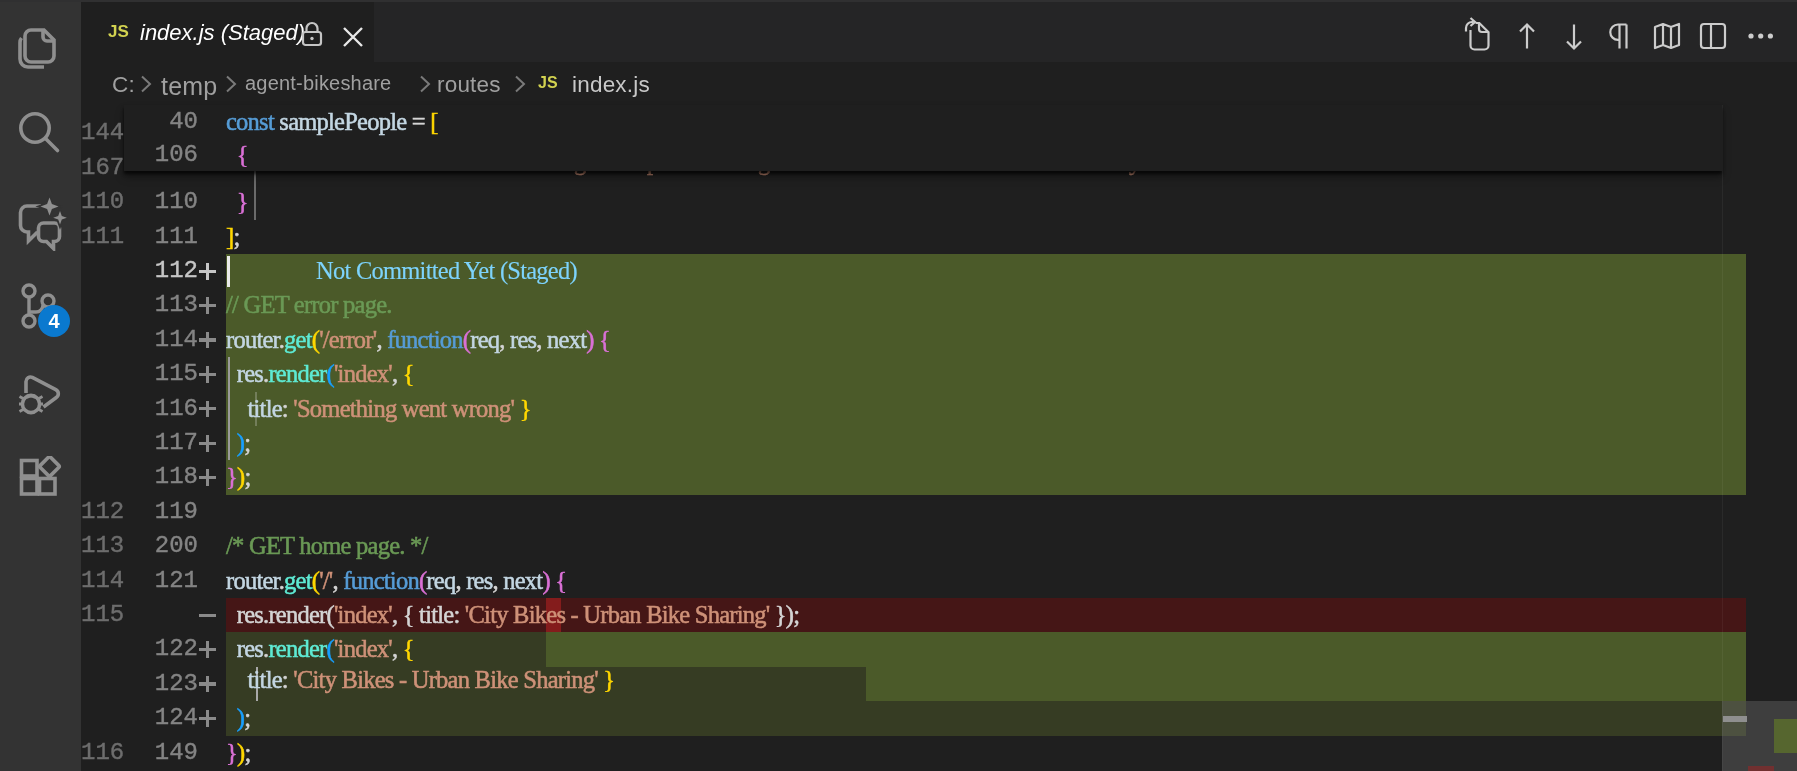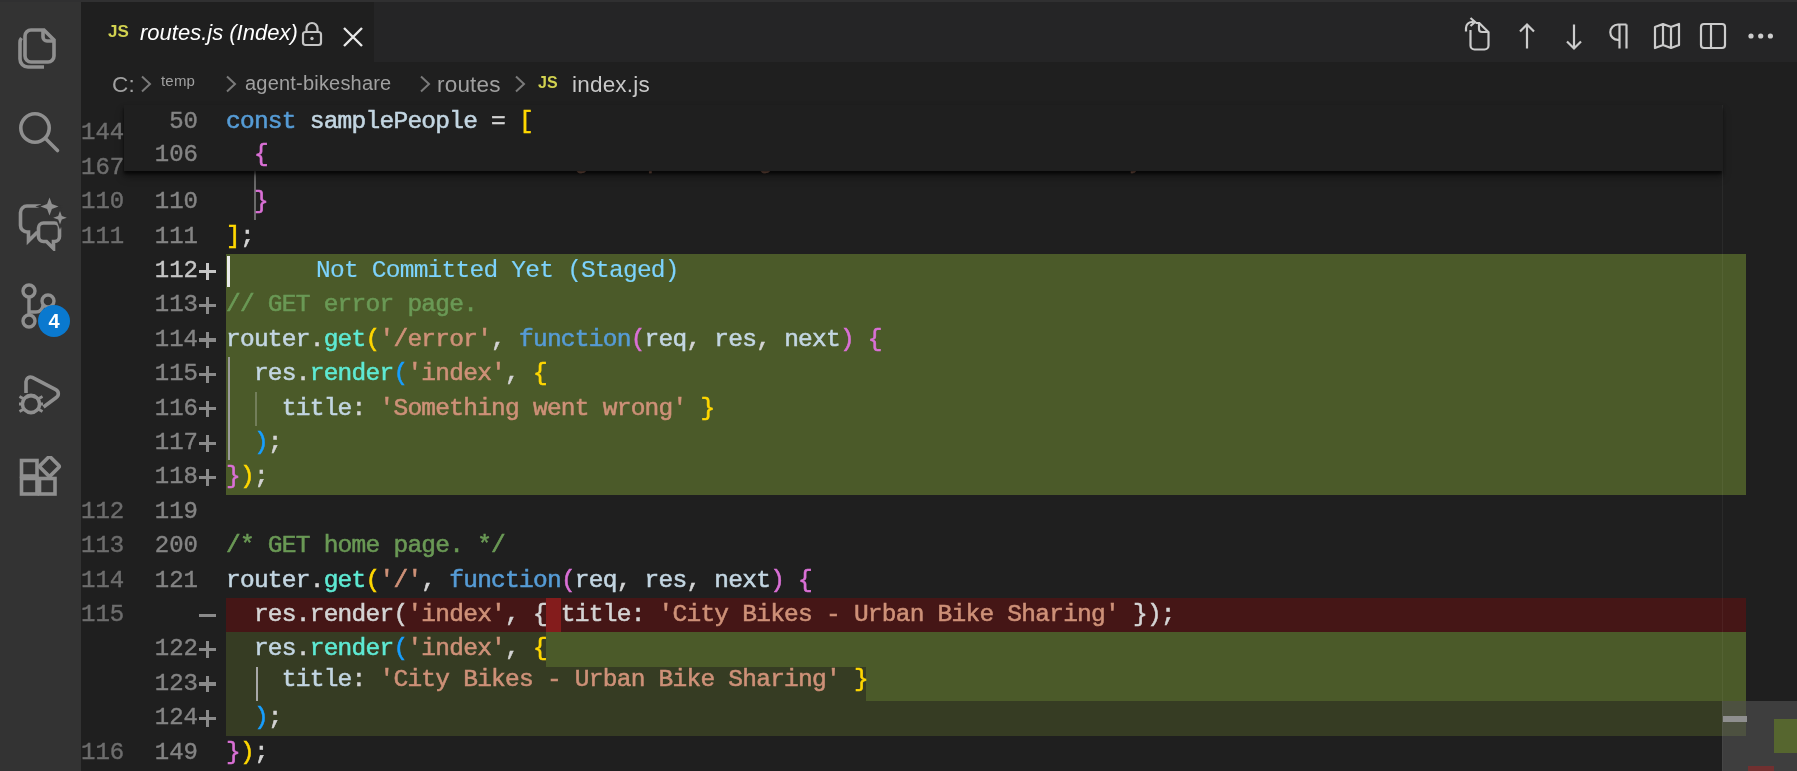--- a/index.html
+++ b/index.html
@@ -1,20 +1,20 @@
 <!DOCTYPE html>
 <html><head>
 <meta charset="utf-8">
 <style>
   * { margin:0; padding:0; box-sizing:border-box; }
   html,body { width:1797px; height:771px; background:#1f1f1f; overflow:hidden; position:relative;
     font-family:"Liberation Sans", sans-serif; }
   .abs { position:absolute; }
   
-  .c { position:absolute; font-family:Liberation Mono, monospace; font-size:24.5px; line-height:34.4px;
+  .c { position:absolute; font-family:Liberation Serif, serif; font-size:24.5px; line-height:34.4px;
        letter-spacing:-0.75px; white-space:pre; color:#d4d4d4; -webkit-text-stroke:0.55px currentColor; }
   .kb { color:#569CD6; } .id { color:#c3d6e2; } .fn { color:#5eead4; }
   .st { color:#CE9178; } .cm { color:#6A9955; }
   .b1 { color:#FFD700; } .b2 { color:#DA70D6; } .b3 { color:#179FFF; }
   .lo { position:absolute; left:81px; width:43px; text-align:right; color:#6d6d6d; -webkit-text-stroke:0.4px currentColor;
         font-family:"Liberation Mono",monospace; font-size:24px; line-height:34.4px; }
   .lm { position:absolute; left:130px; width:68px; text-align:right; color:#848484; -webkit-text-stroke:0.4px currentColor;
         font-family:"Liberation Mono",monospace; font-size:24px; line-height:34.4px; }
   .bright { color:#c6c6c6 !important; }
 </style>
@@ -57,21 +57,21 @@
  <rect x="3.5" y="4.5" width="15.5" height="15.5" stroke="#8f8f8f" stroke-width="3.6" fill="none"></rect>
  <rect x="3.5" y="22.5" width="15.5" height="15.5" stroke="#8f8f8f" stroke-width="3.6" fill="none"></rect>
  <rect x="21.5" y="22.5" width="15.5" height="15.5" stroke="#8f8f8f" stroke-width="3.6" fill="none"></rect>
  <rect x="24.2" y="3.2" width="14.5" height="14.5" rx="1.5" transform="rotate(45 31.5 10.5)" stroke="#8f8f8f" stroke-width="3.6" fill="none"></rect>
 </svg>
 
 <div class="abs" style="left:81px;top:2px;width:1716px;height:60px;background:#252526"></div>
 
 <div class="abs" style="left:81px;top:2px;width:293px;height:60px;background:#1f1f1f"></div>
 <div class="abs" style="left:108px;top:22px;font-size:17px;font-weight:bold;color:#d2d250;">JS</div>
-<div class="abs" style="left:140px;top:20px;font-size:22px;font-style:italic;color:#ffffff;">routes.js (Index)</div>
+<div class="abs" style="left:140px;top:20px;font-size:22px;font-style:italic;color:#ffffff;">index.js (Staged)</div>
 
 <svg class="abs" style="left:300px;top:21px" width="24" height="26" viewBox="0 0 24 26">
   <path d="M6.5 11 V7.5 a5.5 5.5 0 0 1 11 0 V11" fill="none" stroke="#c5c5c5" stroke-width="2.2"></path>
   <rect x="3" y="11" width="18" height="13" rx="2.5" fill="none" stroke="#c5c5c5" stroke-width="2.2"></rect>
   <circle cx="12" cy="17.5" r="1.7" fill="#c5c5c5"></circle>
 </svg>
 
 <svg class="abs" style="left:342px;top:26px" width="22" height="22" viewBox="0 0 22 22">
   <path d="M2 2 L20 20 M20 2 L2 20" stroke="#e8e8e8" stroke-width="2.4" fill="none"></path>
 </svg>
@@ -102,21 +102,21 @@
  <circle cx="5" cy="8" r="2.6" fill="#cccccc"></circle>
     <circle cx="14.7" cy="8" r="2.6" fill="#cccccc"></circle>
     <circle cx="24.4" cy="8" r="2.6" fill="#cccccc"></circle>
 </svg>
 
 <div class="abs" style="left:81px;top:62px;width:1716px;height:43px;background:#1f1f1f"></div>
 <div class="abs" style="left:112px;top:72px;font-size:22.5px;color:#a0a0a0;letter-spacing:0.2px">C:</div>
 <svg class="abs" style="left:137px;top:73px" width="18" height="22" viewBox="0 0 18 22">
     <path d="M5 3.5 L13 11 L5 18.5" fill="none" stroke="#7a7a7a" stroke-width="2"></path>
   </svg>
-<div class="abs" style="left:161px;top:72px;font-size:15px;color:#a0a0a0;letter-spacing:0.2px">temp</div>
+<div class="abs" style="left:161px;top:72px;font-size:25px;color:#a0a0a0;letter-spacing:0.2px">temp</div>
 <svg class="abs" style="left:222px;top:73px" width="18" height="22" viewBox="0 0 18 22">
     <path d="M5 3.5 L13 11 L5 18.5" fill="none" stroke="#7a7a7a" stroke-width="2"></path>
   </svg>
 <div class="abs" style="left:245px;top:72px;font-size:20px;color:#a0a0a0;letter-spacing:0.2px">agent-bikeshare</div>
 <svg class="abs" style="left:416px;top:73px" width="18" height="22" viewBox="0 0 18 22">
     <path d="M5 3.5 L13 11 L5 18.5" fill="none" stroke="#7a7a7a" stroke-width="2"></path>
   </svg>
 <div class="abs" style="left:437px;top:72px;font-size:22.5px;color:#a0a0a0;letter-spacing:0.2px">routes</div>
 <svg class="abs" style="left:511px;top:73px" width="18" height="22" viewBox="0 0 18 22">
     <path d="M5 3.5 L13 11 L5 18.5" fill="none" stroke="#7a7a7a" stroke-width="2"></path>
@@ -202,21 +202,21 @@
 <div class="abs" style="left:647px;top:171px;width:16px;height:10px;overflow:hidden">
     <div class="c" style="left:0;top:-26px;color:#CE9178;position:absolute">p</div>
   </div>
 <div class="abs" style="left:758px;top:171px;width:16px;height:10px;overflow:hidden">
     <div class="c" style="left:0;top:-26px;color:#CE9178;position:absolute">g</div>
   </div>
 <div class="abs" style="left:1129px;top:171px;width:16px;height:10px;overflow:hidden">
     <div class="c" style="left:0;top:-26px;color:#CE9178;position:absolute">y</div>
   </div>
 <div class="abs" style="left:124px;top:105px;width:1598px;height:66px;background:#1f1f1f;box-shadow:0 3px 3px rgba(0,0,0,0.65), 0 6px 8px rgba(0,0,0,0.35)"></div>
-<div class="lm" style="top:104.5px;z-index:5">50</div>
+<div class="lm" style="top:104.5px;z-index:5">40</div>
 <div class="lm" style="top:137.5px;z-index:5">106</div>
 <div class="c" style="left:226.0px;top:104.5px;z-index:5"><span class="kb">const</span> <span class="id">samplePeople</span> = <span class="b1">[</span></div>
 <div class="c" style="left:226.0px;top:137.5px;z-index:5"><span class="b2">  {</span></div>
 <div class="lo" style="top:116.4px">144</div>
 <div class="lo" style="top:150.8px">167</div>
 <div class="abs" style="left:1722px;top:105px;width:1px;height:666px;background:rgba(255,255,255,0.05)"></div>
 <div class="abs" style="left:1722px;top:701px;width:75px;height:70px;background:rgba(121,121,121,0.35)"></div>
 <div class="abs" style="left:1723px;top:716px;width:24px;height:6px;background:#8f8f8f"></div>
 <div class="abs" style="left:1774px;top:719px;width:23px;height:34px;background:#56662f"></div>
 <div class="abs" style="left:1748px;top:766px;width:26px;height:5px;background:#713030"></div>

